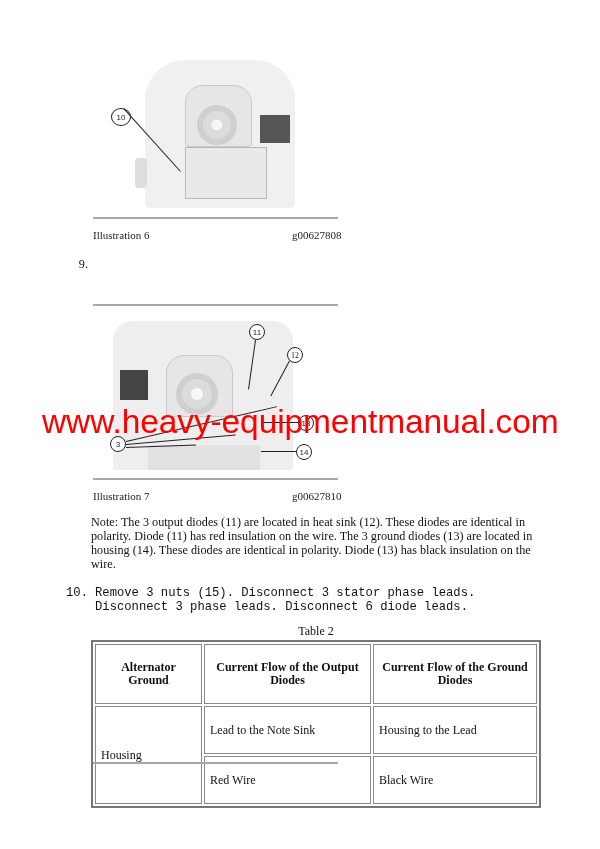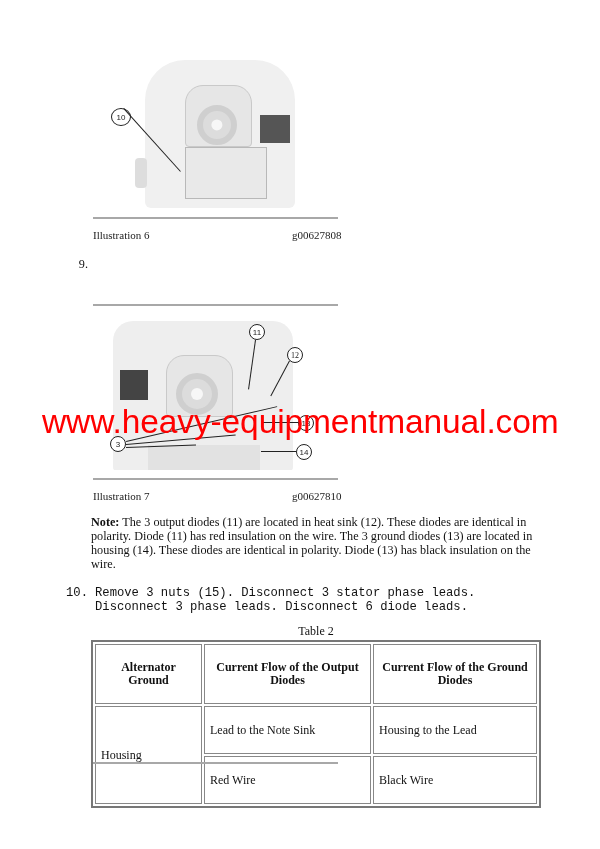--- a/index.html
+++ b/index.html
@@ -42,21 +42,21 @@
 
     .watermark {
       position: absolute; left: 42px; top: 403px;
       font-family: "Liberation Sans", sans-serif; font-size: 33.5px;
       color: #ff0000; white-space: nowrap; letter-spacing: -0.1px;
     }
 
     .step { position: absolute; display: flex; }
     .step-num { width: 28px; text-align: right; padding-right: 7px; flex: none; }
     .note { position: absolute; }
-    .note b { font-weight: bold; margin-top: 46px; }
+    .note b { font-weight: normal; margin-top: 46px; }
 
     .table-title { position: absolute; font-size: 12px; text-align: center; }
     table.t2 {
       position: absolute; left: 91px; top: 640px; width: 450px;
       border: 2px solid #777; border-collapse: separate; border-spacing: 2px;
       font-size: 12px; color: #111;
     }
     table.t2 td, table.t2 th {
       border: 1.5px solid #888; padding: 14px 5px; vertical-align: middle;
     }

